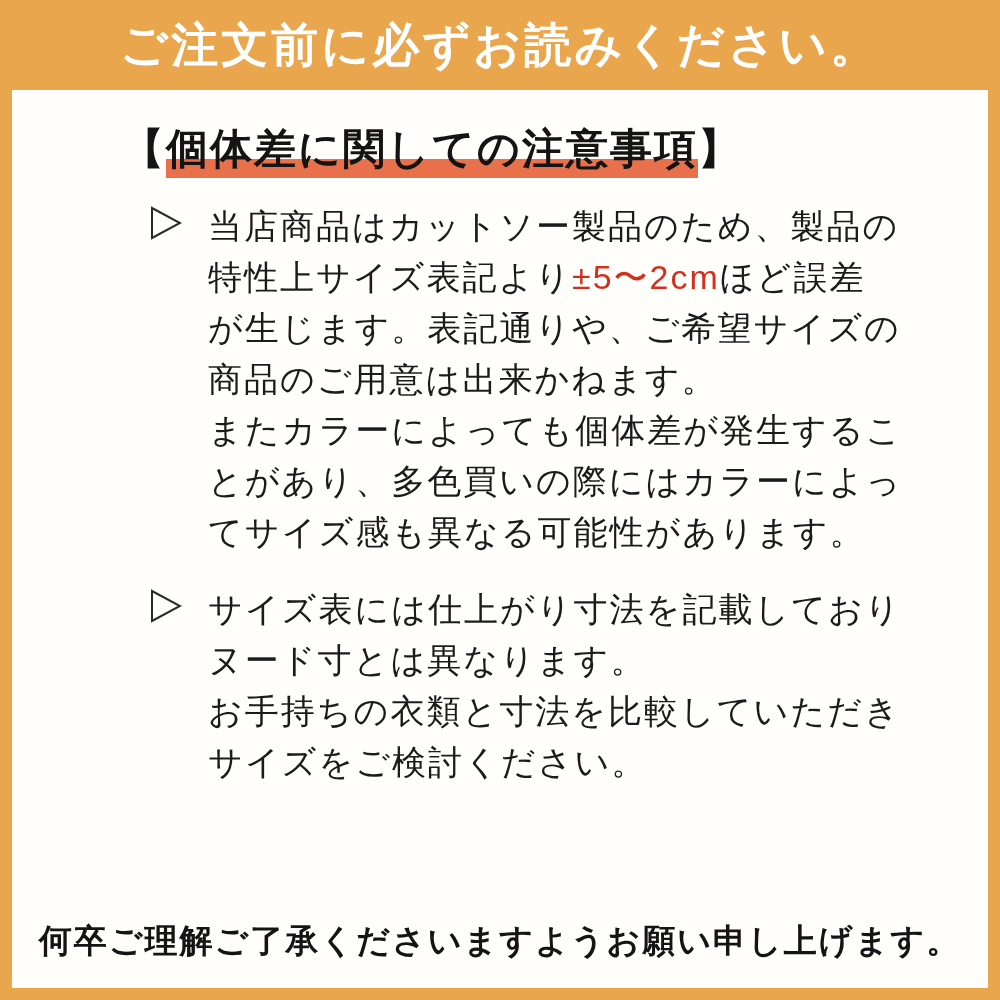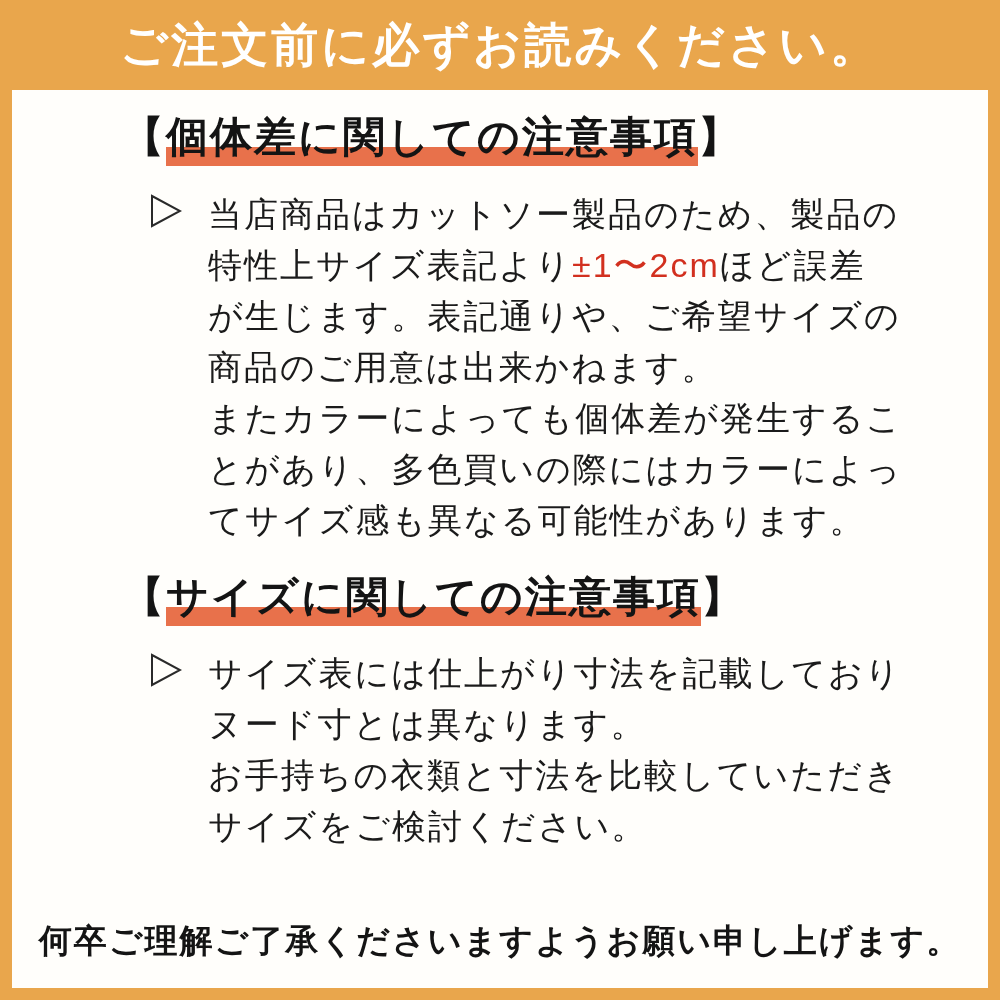--- a/index.html
+++ b/index.html
@@ -29,21 +29,21 @@
     letter-spacing: 3px;
     color: #FFFFFF;
   }
   .content {
     position: absolute;
     top: 90px;
     left: 12px;
     right: 12px;
     bottom: 12px;
     background: #FFFEFB;
-    padding-top: 20px;
+    padding-top: 32px;
     box-sizing: border-box;
   }
   .section-heading {
     margin: 0 0 0 110px;
     font-size: 42px;
     font-weight: 800;
     letter-spacing: 2px;
     line-height: 1.3;
     color: #141414;
     white-space: nowrap;
@@ -100,29 +100,28 @@
 
     <h2 class="section-heading"><span>【</span><span class="hl">個体差に関しての注意事項</span><span>】</span></h2>
 
     <div class="bullet-row">
       <span class="tri">
         <svg width="32" height="34" viewBox="0 0 32 34" aria-hidden="true">
           <polygon points="2,2 30,17 2,32" fill="none" stroke="#2A2A2A" stroke-width="2"></polygon>
         </svg>
       </span>
       <p class="body-text"><span>当店商品はカットソー製品のため、製品の
-特性上サイズ表記より</span><span class="red">±1〜2cm</span><span>ほど誤差
+特性上サイズ表記より</span><span class="red">±5〜2cm</span><span>ほど誤差
 が生じます。表記通りや、ご希望サイズの
 商品のご用意は出来かねます。
 またカラーによっても個体差が発生するこ
 とがあり、多色買いの際にはカラーによっ
 てサイズ感も異なる可能性があります。</span></p>
     </div>
 
-    <h2 class="section-heading second"><span>【</span><span class="hl">サイズに関しての注意事項</span><span>】</span></h2>
 
 
     <div class="bullet-row">
       <span class="tri">
         <svg width="32" height="34" viewBox="0 0 32 34" aria-hidden="true">
           <polygon points="2,2 30,17 2,32" fill="none" stroke="#2A2A2A" stroke-width="2"></polygon>
         </svg>
       </span>
       <p class="body-text"><span>サイズ表には仕上がり寸法を記載しており
 ヌード寸とは異なります。

